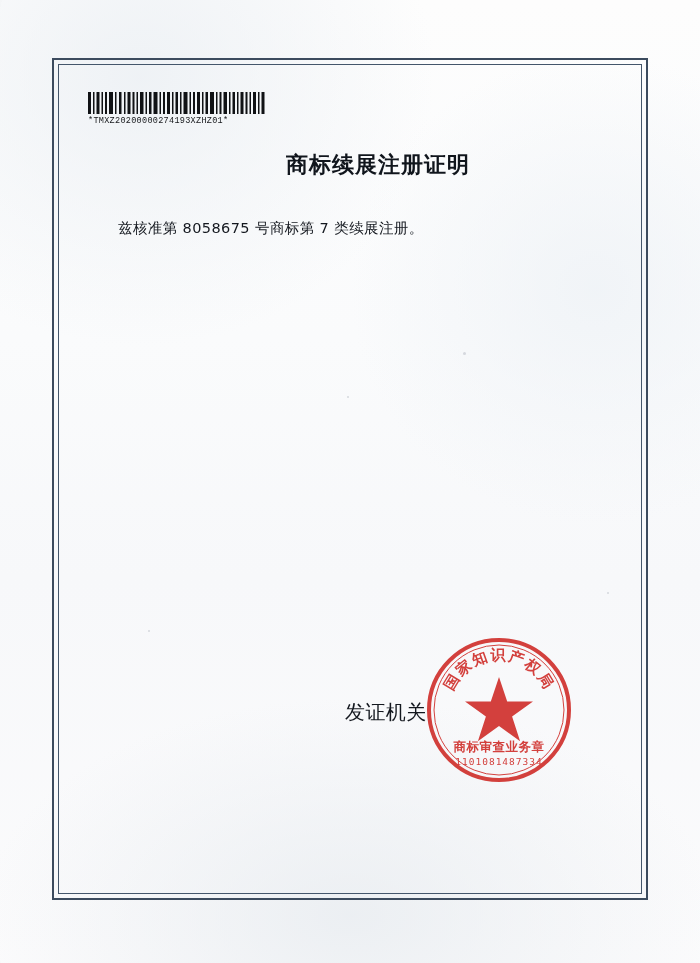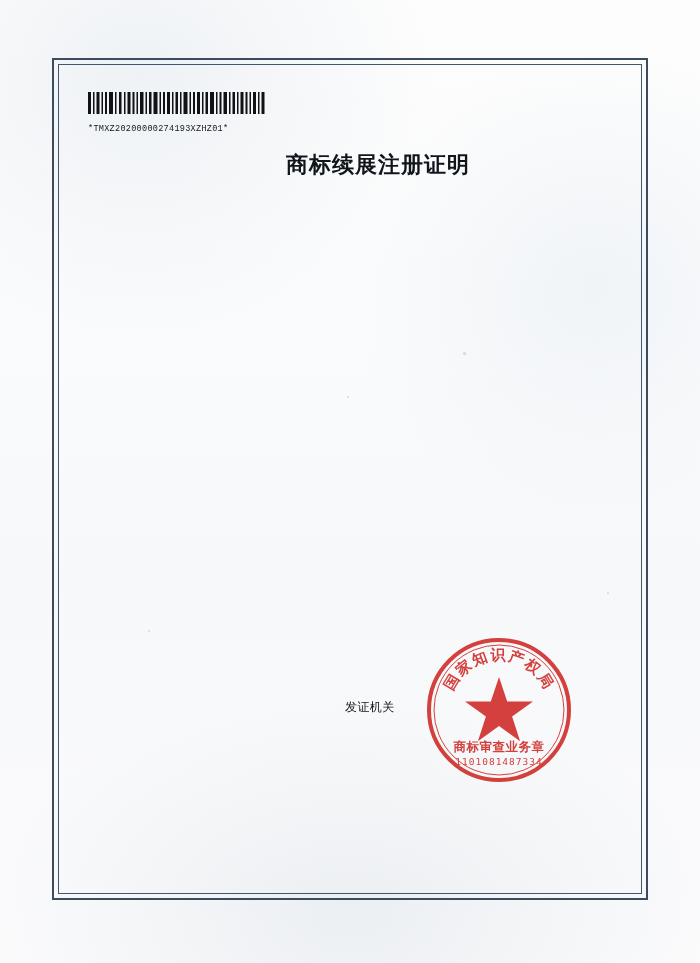--- a/index.html
+++ b/index.html
@@ -66,21 +66,21 @@
   .barcode {
     height: 22px;
     width: 180px;
     display: block;
   }
   .barcode-text {
     font-family: "Liberation Mono", monospace;
     font-size: 8.5px;
     letter-spacing: 0.3px;
     color: #15171a;
-    margin-top: 10px;
+    margin-top: 2px;
     white-space: nowrap;
   }
 
   
   .title {
     position: absolute;
     top: 150px;
     left: 0;
     width: 700px;
     text-align: center;
@@ -104,21 +104,21 @@
   }
   .line-1 { top: 219px; }
   .line-2 { top: 272px; }
 
   
   .issuer-label {
     position: absolute;
     left: 345px;
     top: 699px;
     font-family: "DejaVu Sans", sans-serif;
-    font-size: 12px;
+    font-size: 20px;
     color: #14181f;
     letter-spacing: 0.4px;
   }
 
   
   .seal {
     position: absolute;
     left: 424px;
     top: 635px;
     width: 150px;
@@ -197,20 +197,21 @@
         <rect x="165" y="0" width="3" height="22"></rect>
         <rect x="170" y="0" width="1.5" height="22"></rect>
         <rect x="173.5" y="0" width="3" height="22"></rect>
       </g>
     </svg>
     <div class="barcode-text">*TMXZ20200000274193XZHZ01*</div>
   </div>
 
   <div class="title">商标续展注册证明</div>
 
+  <div class="body-line line-1">兹核准第 8058675 号商标第 7 类续展注册。</div>
 
   <div class="issuer-label">发证机关</div>
 
   <svg class="seal" viewBox="0 0 150 150">
     <defs>
       <path id="arcTop" d="M 25,75 A 50,50 0 0 1 125,75"></path>
     </defs>
     <circle cx="75" cy="75" r="70" fill="none" stroke="#d0312d" stroke-width="4"></circle>
     <circle cx="75" cy="75" r="65" fill="none" stroke="#d0312d" stroke-width="1"></circle>
 

